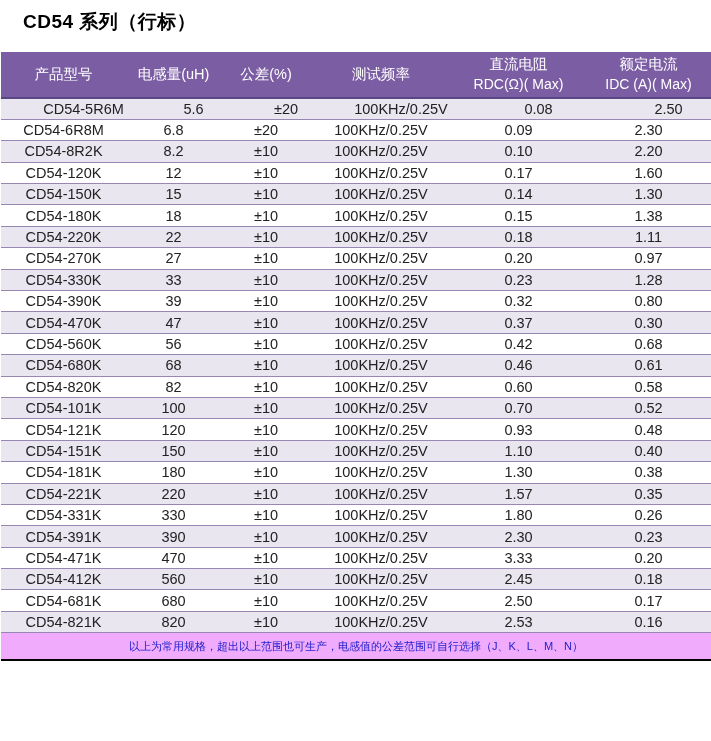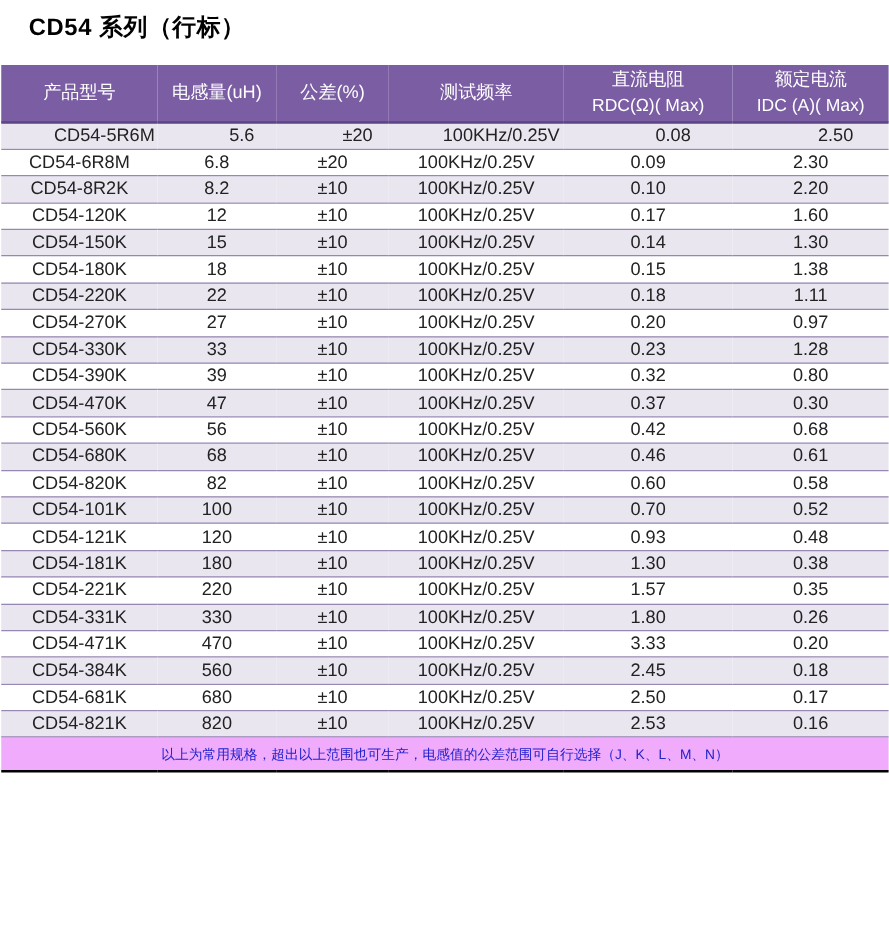--- a/index.html
+++ b/index.html
@@ -234,20 +234,28 @@
         </tr>
         <tr>
           <td>CD54-121K</td>
           <td>120</td>
           <td>±10</td>
           <td>100KHz/0.25V</td>
           <td>0.93</td>
           <td>0.48</td>
         </tr>
         <tr>
+          <td>CD54-151K</td>
+          <td>150</td>
+          <td>±10</td>
+          <td>100KHz/0.25V</td>
+          <td>1.10</td>
+          <td>0.40</td>
+        </tr>
+        <tr>
           <td>CD54-181K</td>
           <td>180</td>
           <td>±10</td>
           <td>100KHz/0.25V</td>
           <td>1.30</td>
           <td>0.38</td>
         </tr>
         <tr>
           <td>CD54-221K</td>
           <td>220</td>
@@ -258,29 +266,37 @@
         </tr>
         <tr>
           <td>CD54-331K</td>
           <td>330</td>
           <td>±10</td>
           <td>100KHz/0.25V</td>
           <td>1.80</td>
           <td>0.26</td>
         </tr>
         <tr>
+          <td>CD54-391K</td>
+          <td>390</td>
+          <td>±10</td>
+          <td>100KHz/0.25V</td>
+          <td>2.30</td>
+          <td>0.23</td>
+        </tr>
+        <tr>
           <td>CD54-471K</td>
           <td>470</td>
           <td>±10</td>
           <td>100KHz/0.25V</td>
           <td>3.33</td>
           <td>0.20</td>
         </tr>
         <tr>
-          <td>CD54-384K</td>
+          <td>CD54-412K</td>
           <td>560</td>
           <td>±10</td>
           <td>100KHz/0.25V</td>
           <td>2.45</td>
           <td>0.18</td>
         </tr>
         <tr>
           <td>CD54-681K</td>
           <td>680</td>
           <td>±10</td>

